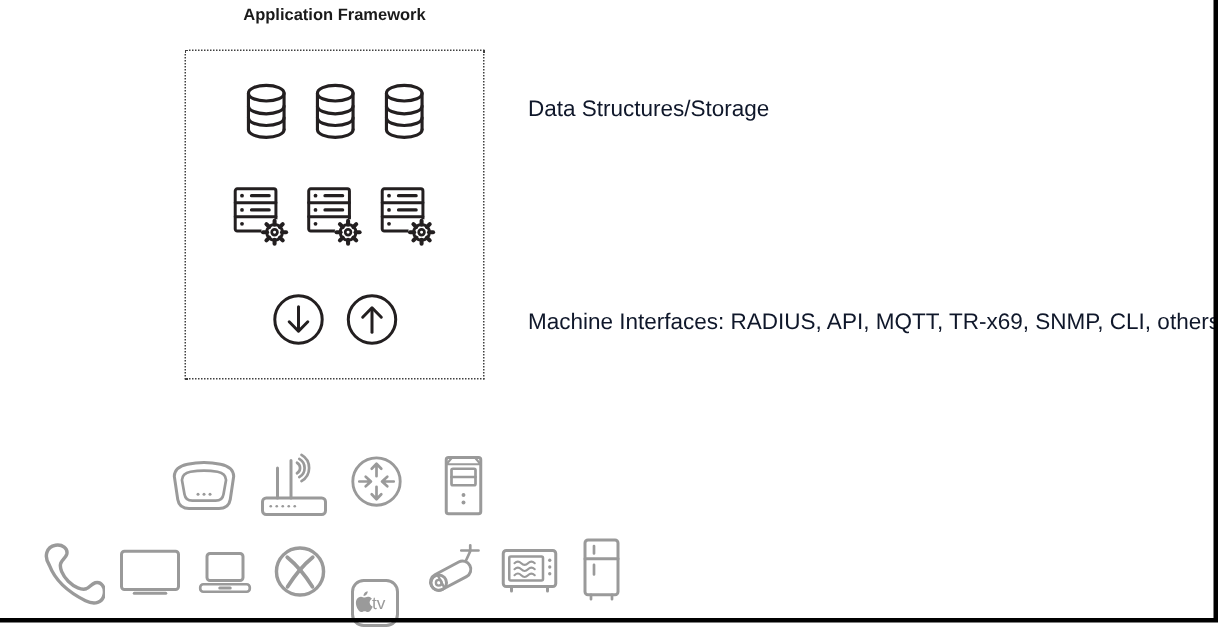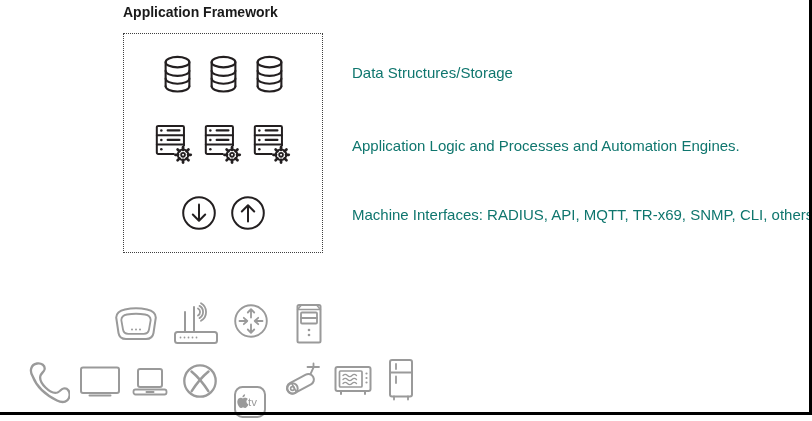--- a/index.html
+++ b/index.html
@@ -1,33 +1,33 @@
 <!DOCTYPE html>
 <html><head>
 <meta charset="utf-8">
 <style>
   html,body{margin:0;padding:0;background:#fff;}
   #canvas{
     position:relative;width:812px;height:421px;background:#ffffff;overflow:hidden;
     font-family:"Liberation Sans",sans-serif;
   }
   .title{
-    position:absolute;left:123px;top:4px;width:200px;text-align:left;
-    font-size:14px;font-weight:700;color:#1a1a1a;white-space:nowrap;
+    position:absolute;left:123px;top:4px;width:200px;text-align:center;
+    font-size:11px;font-weight:700;color:#1a1a1a;white-space:nowrap;
   }
   .fw-box{
     position:absolute;left:123px;top:33px;width:200px;height:220px;
     border:1.5px dotted #404040;box-sizing:border-box;
   }
   .fw-row{position:absolute;left:123px;width:200px;display:flex;justify-content:center;align-items:flex-start;}
   .row-db{top:55px;gap:15px;}
   .row-srv{top:124px;gap:11px;}
   .row-arr{top:195px;gap:13px;}
   .label{
-    position:absolute;left:352px;font-size:15px;color:#0f766e;white-space:nowrap;line-height:18px;
+    position:absolute;left:352px;font-size:15px;color:#0f172a;white-space:nowrap;line-height:18px;
   }
   .lbl-1{top:64px;}
   .lbl-2{top:137px;}
   .lbl-3{top:206px;}
   svg{display:block;}
   .fw-icon path,.fw-icon rect,.fw-icon circle,.fw-icon ellipse{
     fill:none;stroke:#231f20;stroke-linecap:round;stroke-linejoin:round;
   }
   .fw-icon .f{fill:#231f20;stroke:none;}
   .fw-icon .mask{fill:#ffffff;stroke:none;}
@@ -163,21 +163,20 @@
     <span class="fw-icon">
       <svg width="36" height="36" viewBox="0 0 36 36">
         <circle cx="18" cy="18" r="15.8" stroke-width="2"></circle>
         <path d="M18 26.5 V11" stroke-width="2"></path>
         <path d="M11.8 16.5 L18 10.2 L24.2 16.5" stroke-width="2"></path>
       </svg>
     </span>
   </div>
 
   <div class="label lbl-1">Data Structures/Storage</div>
-  <div class="label lbl-2">Application Logic and Processes and Automation Engines.</div>
   <div class="label lbl-3">Machine Interfaces: RADIUS, API, MQTT, TR-x69, SNMP, CLI, others.</div>
 
   <span class="dev" style="left:110px;top:304px;">
     <svg width="52" height="40" viewBox="0 0 52 40">
       <path d="M15 5.5 Q26 3.2 37 5.5 Q45.5 7.2 45.8 13.5 L43.5 29 Q42.5 35 36 35 L16 35 Q9.5 35 8.5 29 L6.2 13.5 Q6.5 7.2 15 5.5 Z" stroke-width="2"></path>
       <path d="M17 10.5 Q26 9 35 10.5 Q40.5 11.5 40.7 16 L39 25.5 Q38.3 29.8 33.8 29.8 L18.2 29.8 Q13.7 29.8 13 25.5 L11.3 16 Q11.5 11.5 17 10.5 Z" stroke-width="1.8"></path>
       <circle class="f" cx="22" cy="25.5" r="1"></circle>
         <circle class="f" cx="26" cy="25.5" r="1"></circle>
         <circle class="f" cx="30" cy="25.5" r="1"></circle>
     </svg>

